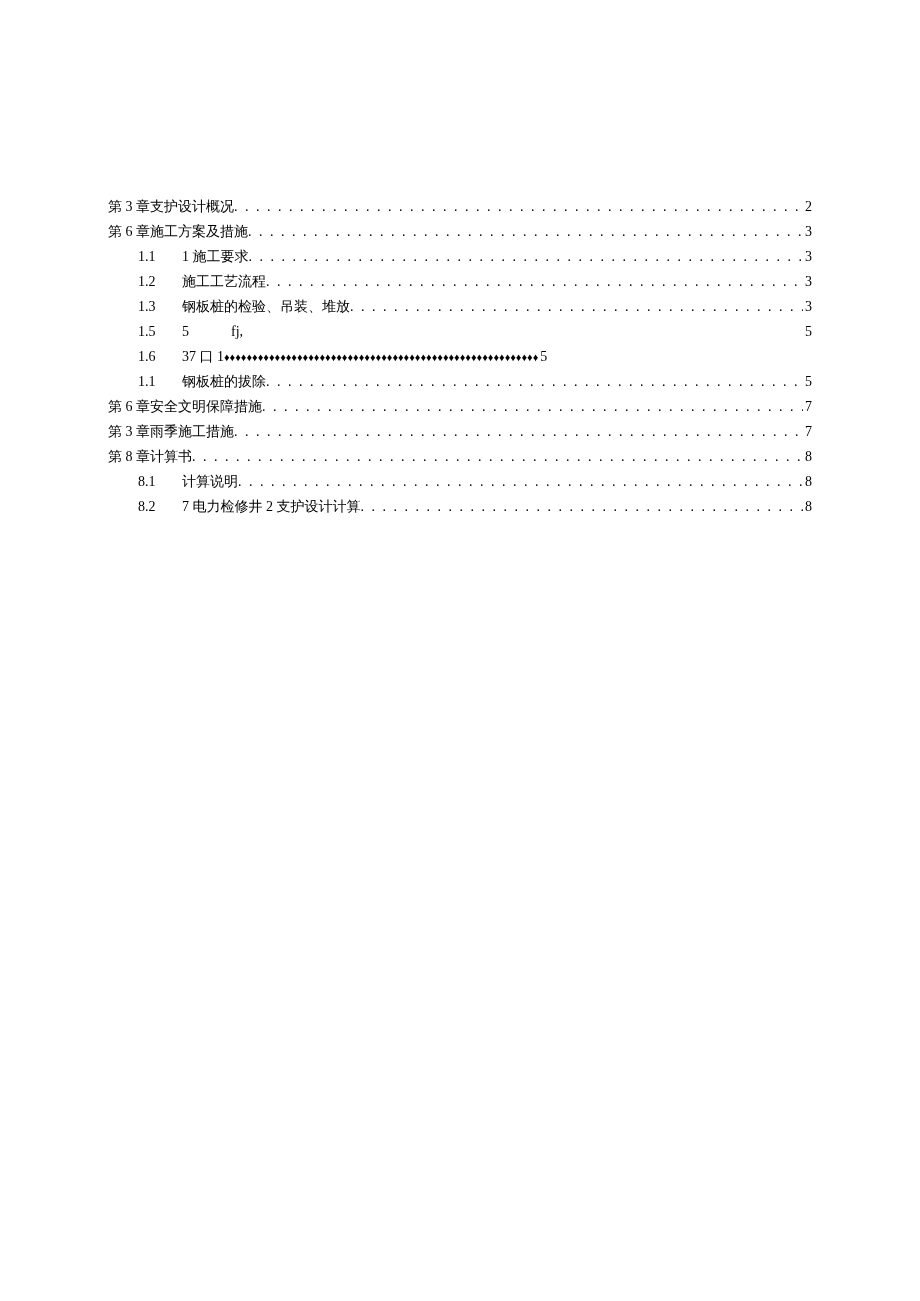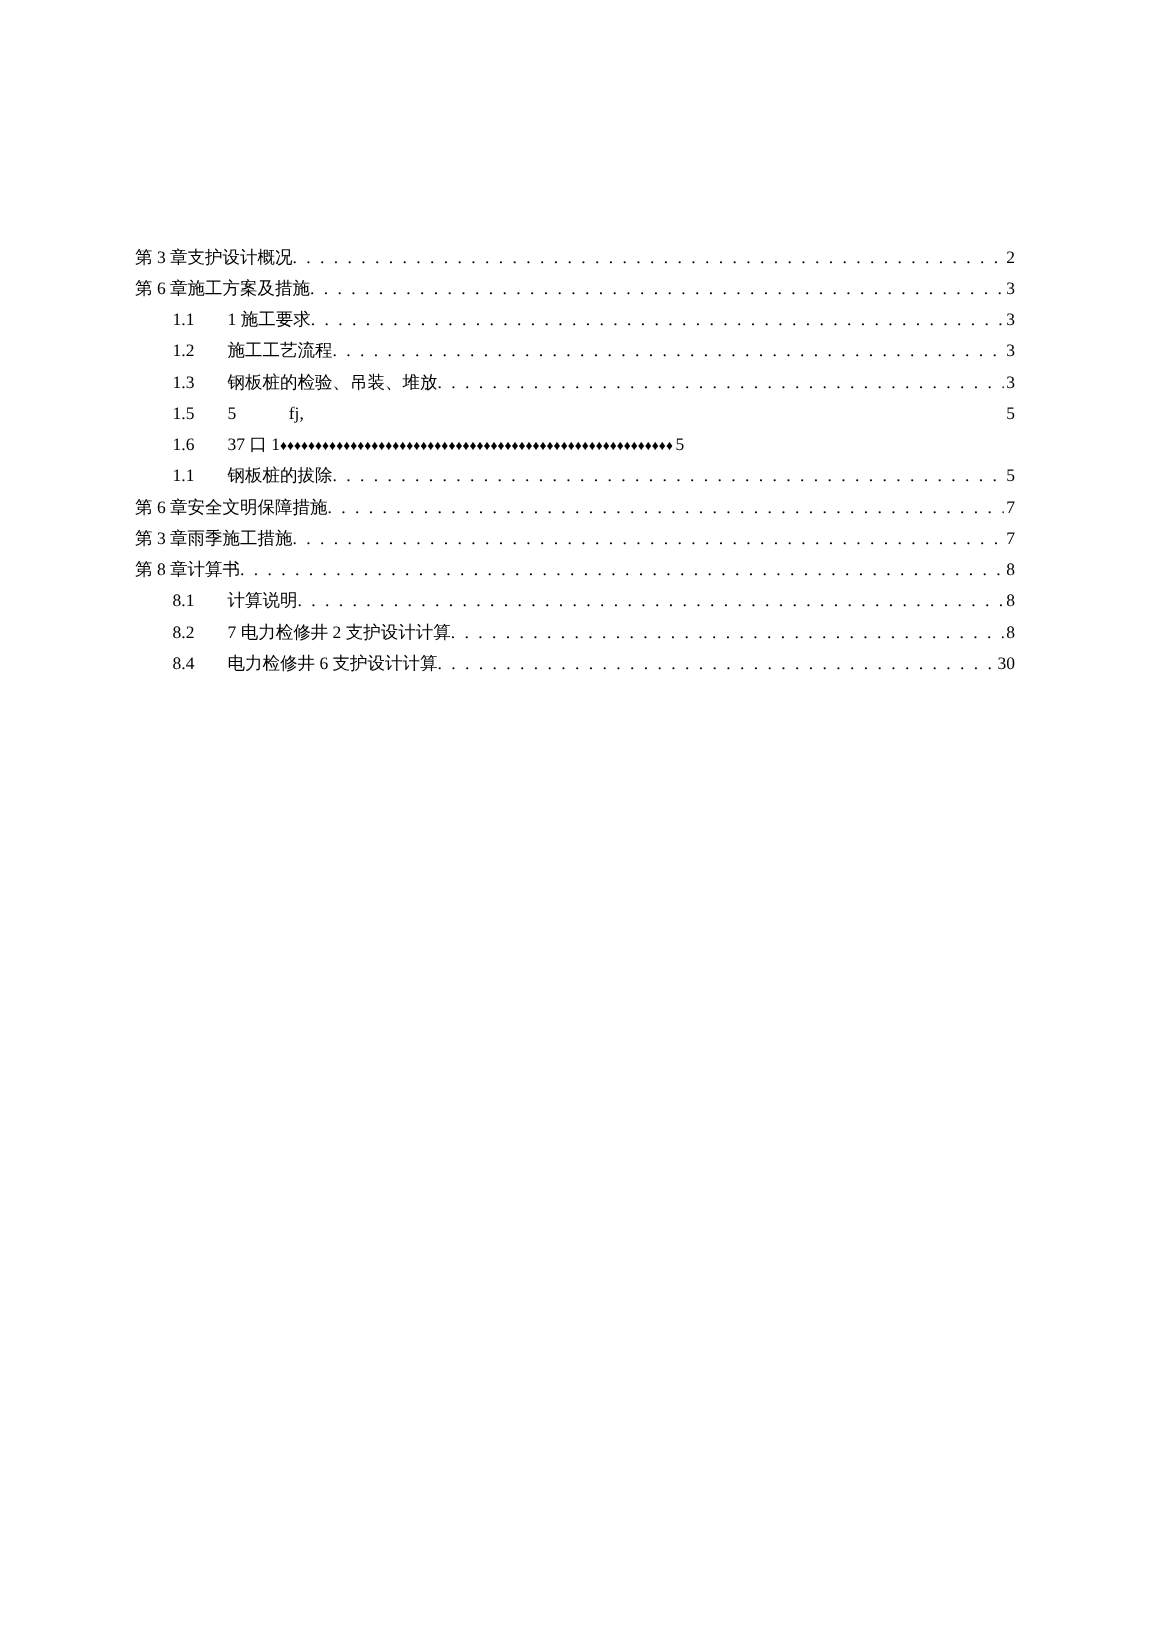--- a/index.html
+++ b/index.html
@@ -148,20 +148,13 @@
       <span class="leader dots"></span>
       <span class="page-num">8</span>
     </div>
     <div class="toc-row">
       <span class="indent-2"></span>
       <span class="num wide">8.2</span>
       <span class="label">7 电力检修井 2 支护设计计算</span>
       <span class="leader dots"></span>
       <span class="page-num">8</span>
     </div>
-    <div class="toc-row">
-      <span class="indent-2"></span>
-      <span class="num wide">8.4</span>
-      <span class="label">电力检修井 6 支护设计计算</span>
-      <span class="leader dots"></span>
-      <span class="page-num">30</span>
-    </div>
   </div>
 
 </body></html>

